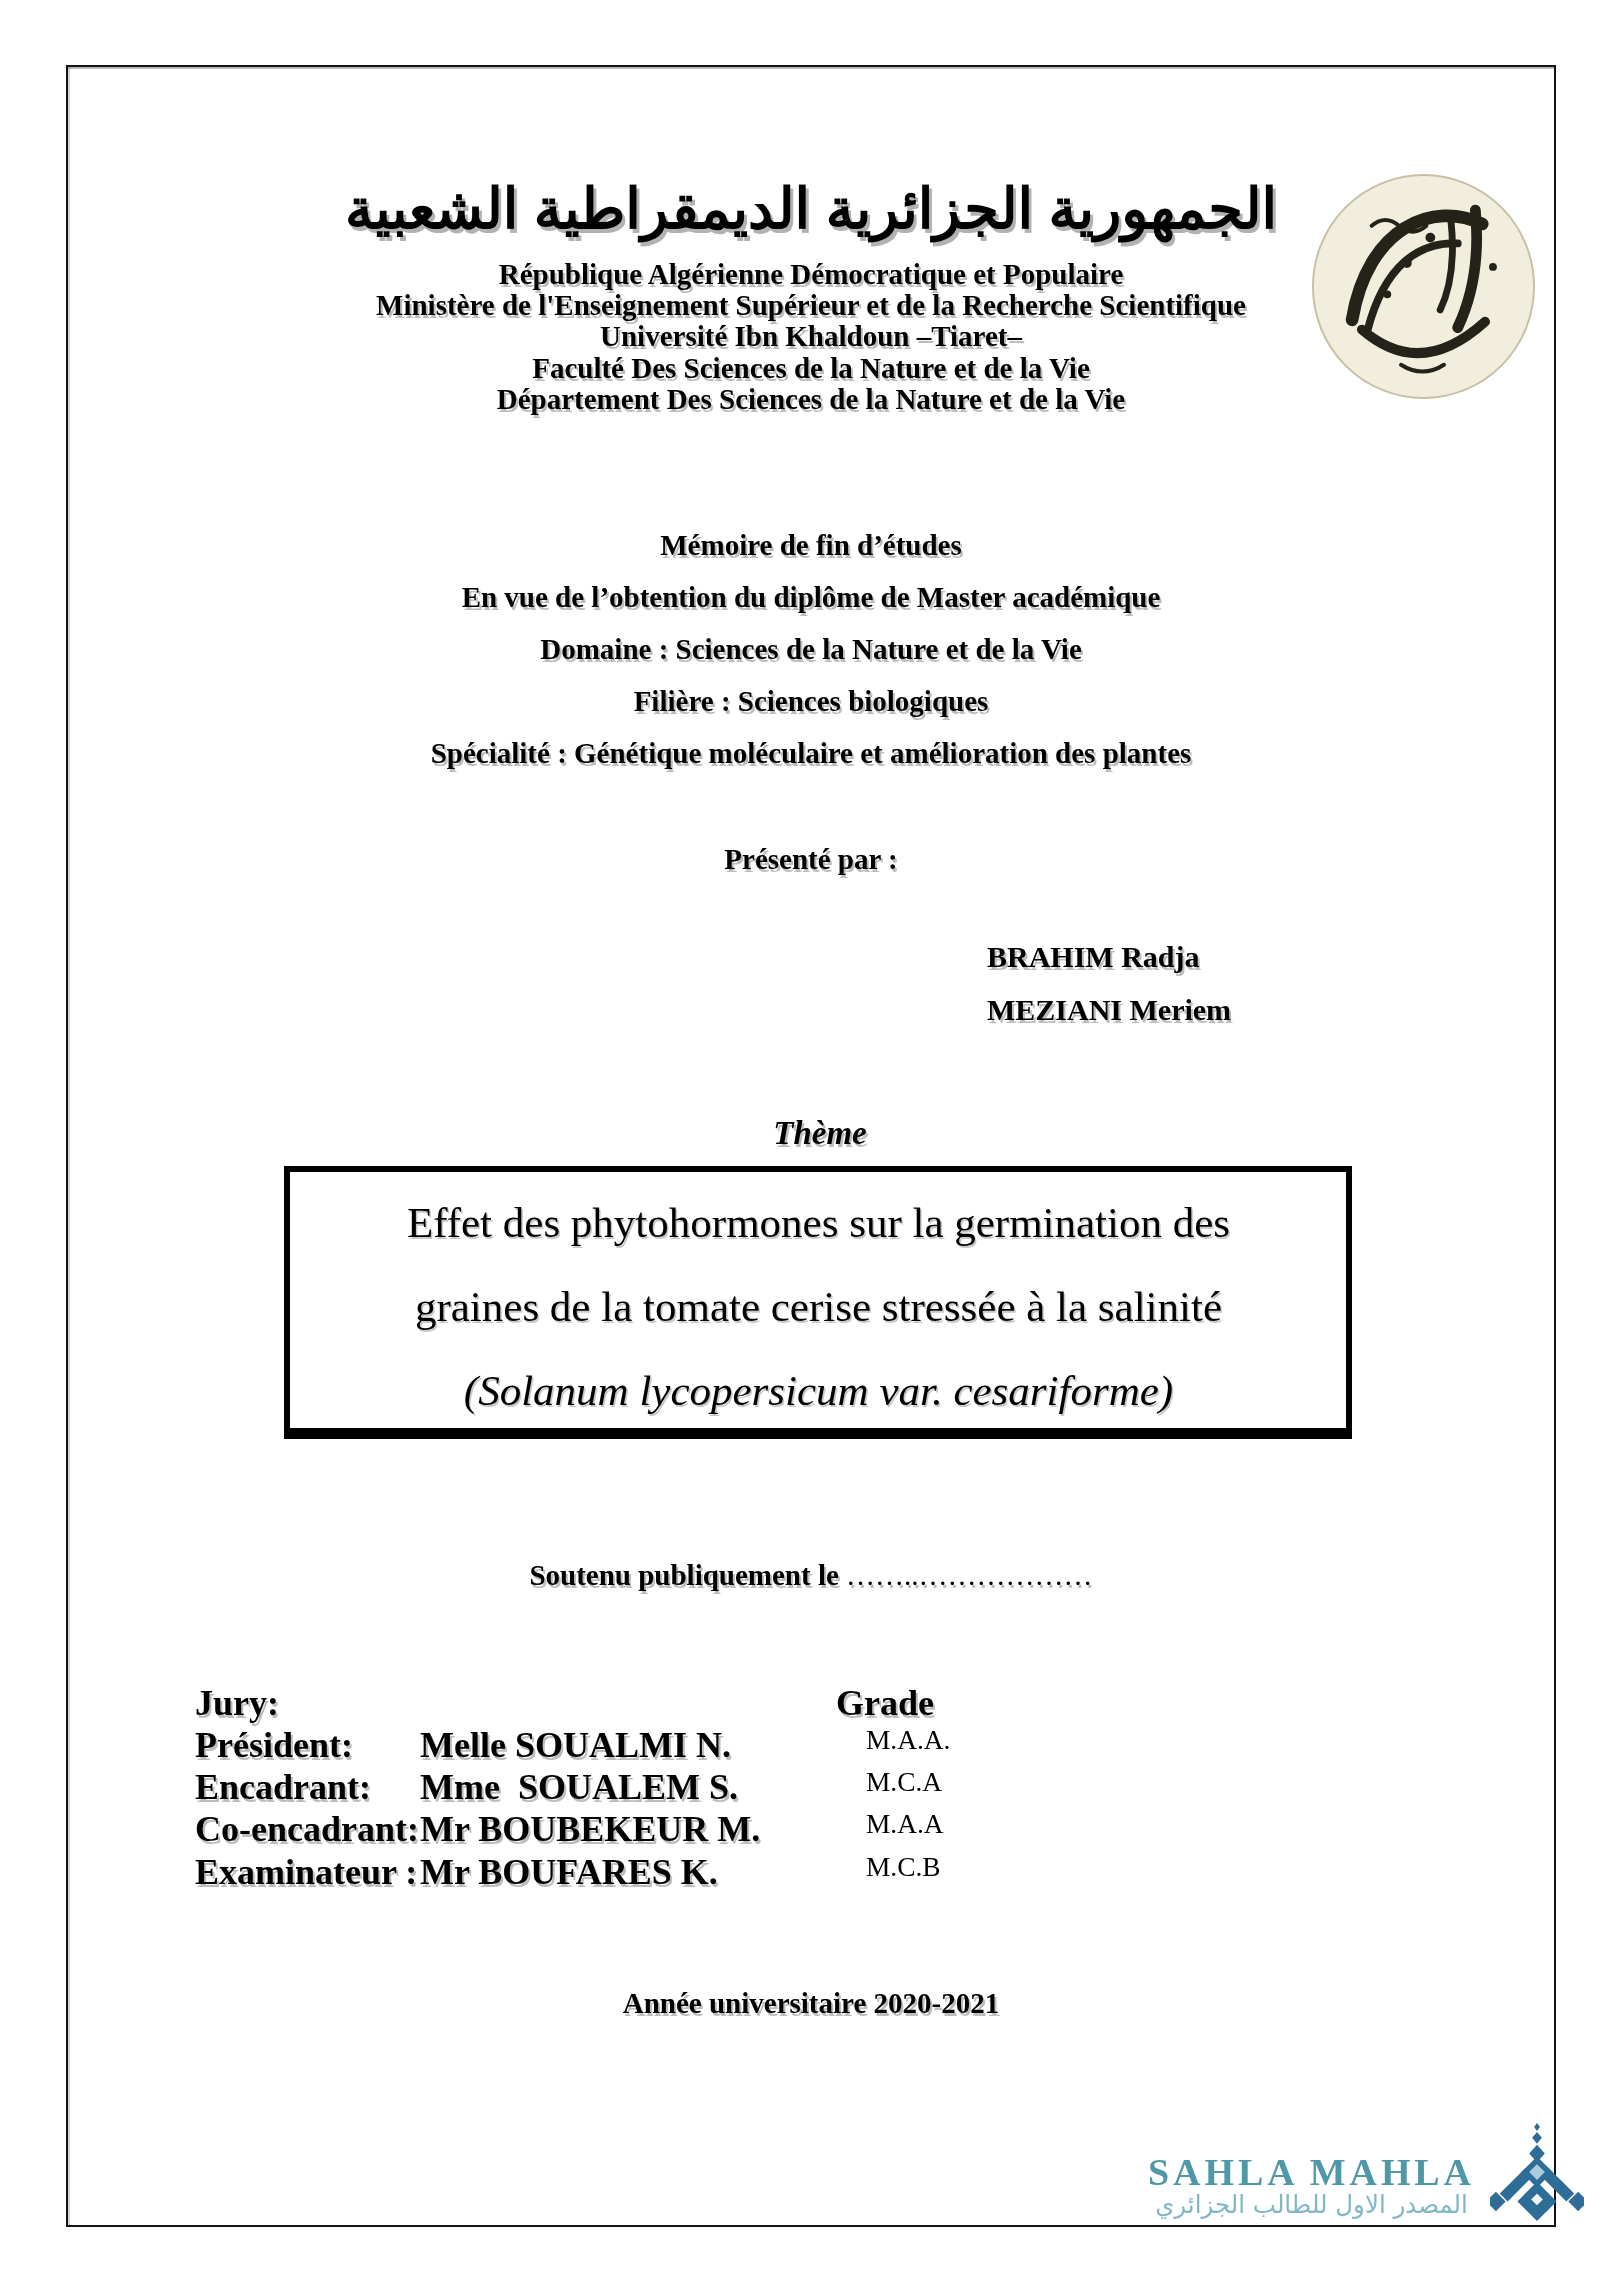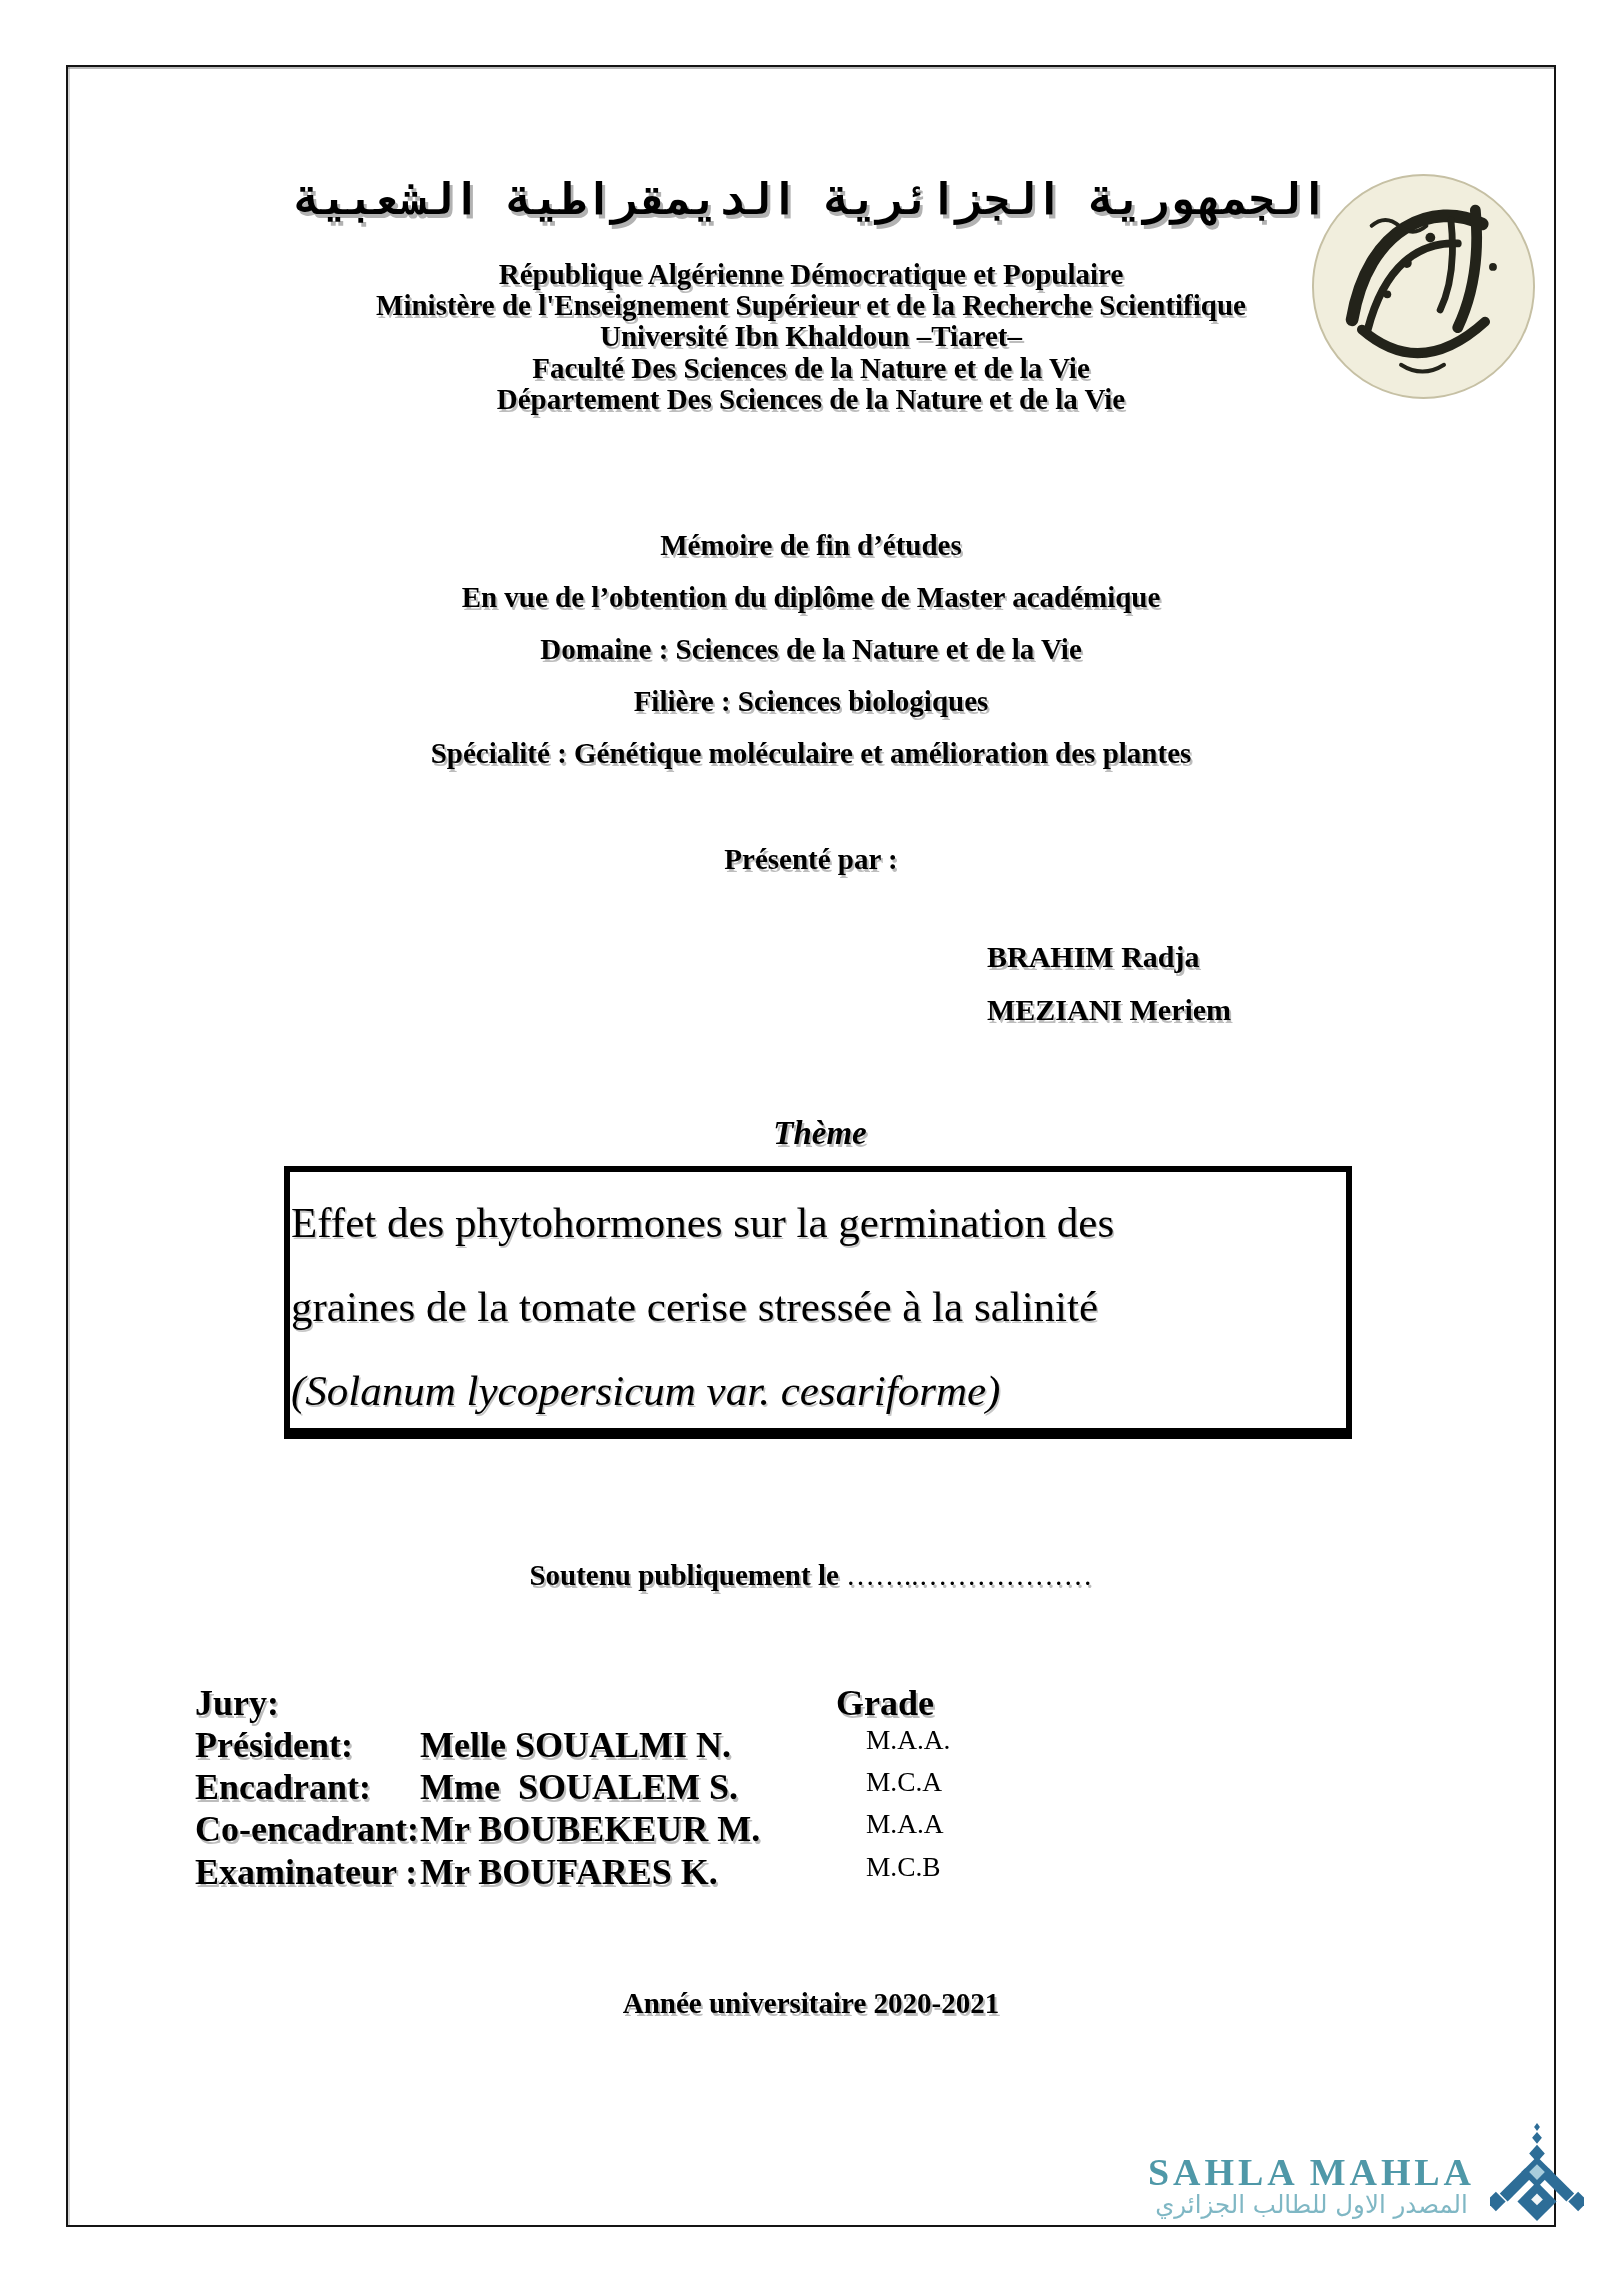--- a/index.html
+++ b/index.html
@@ -3,26 +3,26 @@
 <meta charset="utf-8">
 <style>
   html,body{margin:0;padding:0;background:#fff;}
   .page{position:relative;width:1622px;height:2293px;background:#ffffff;overflow:hidden;
         font-family:"Liberation Serif", serif;color:#000;}
   .border-frame{position:absolute;left:66px;top:65px;width:1490px;height:2162px;box-sizing:border-box;
         border:2.9px solid #141414;
         box-shadow:inset 0 2px 0 rgba(130,130,130,.55), inset 2px 0 0 rgba(130,130,130,.35);}
   .ln{position:absolute;left:66px;width:1490px;text-align:center;font-weight:bold;font-size:29px;line-height:1.1;}
   .sh{text-shadow:2px 2.5px 0 #bdbdbd;}
-  .ar{font-family:Liberation Mono, monospace;font-size:44px;text-shadow:2.9px 3.9px 0 #b2b2b2;letter-spacing:1px;}
+  .ar{font-family:Liberation Sans, sans-serif;font-size:56px;text-shadow:2.9px 3.9px 0 #b2b2b2;letter-spacing:1px;}
   .author{position:absolute;left:987px;font-weight:bold;font-size:30px;margin-top:43px;}
   .theme-label{font-style:italic;font-size:33px;padding-left:9px;}
   .theme-box{position:absolute;left:284px;top:1166px;width:1068px;height:273px;box-sizing:border-box;
         border:6.9px solid #000;border-bottom-width:11.8px;background:#fff;}
-  .boxline{position:absolute;left:291px;width:1055px;font-size:43px;font-weight:normal;
+  .boxline{position:absolute;left:291px;width:1055px;text-align:center;font-size:43px;font-weight:normal;
         text-shadow:1.5px 2px 0 #c8c8c8;}
   .it{font-style:italic;}
   .jr{position:absolute;font-size:36px;font-weight:bold;white-space:pre;}
   .grade{font-weight:normal;font-size:27.4px;}
   .dots{font-weight:normal;}
   .wm-name{position:absolute;left:1129px;top:2150px;width:365px;text-align:center;
         font-size:38px;font-weight:bold;letter-spacing:3.9px;font-family:"Liberation Serif", serif;}
   .wm-tag{position:absolute;left:1129px;top:2190px;width:365px;text-align:center;
         font-size:24.5px;font-family:"DejaVu Sans", sans-serif;}
   svg{display:block;}

